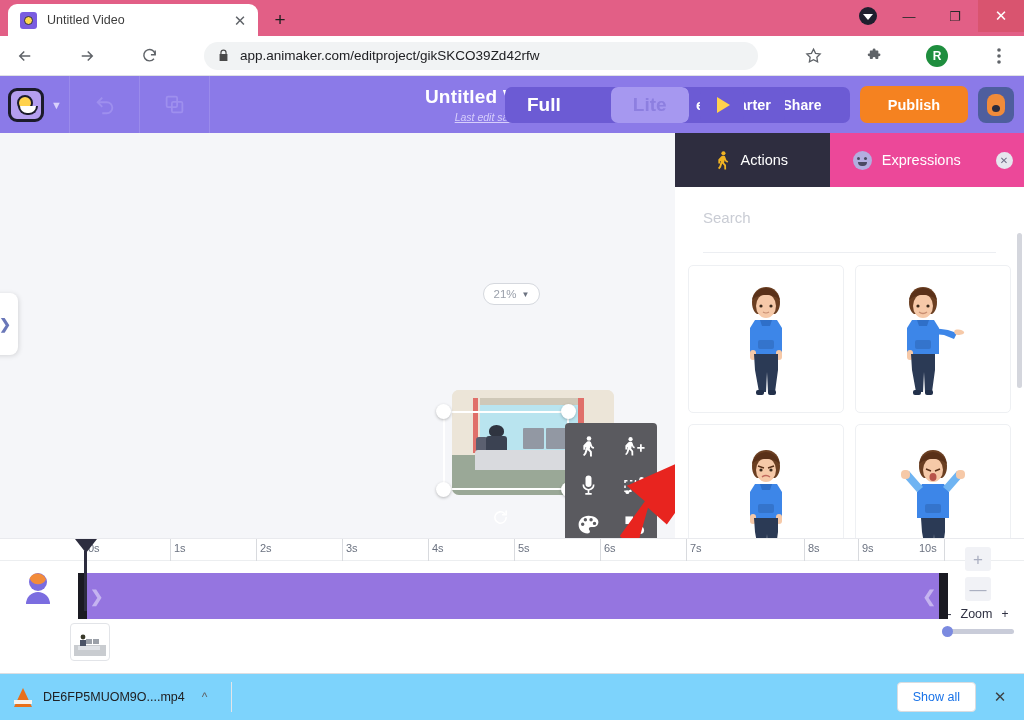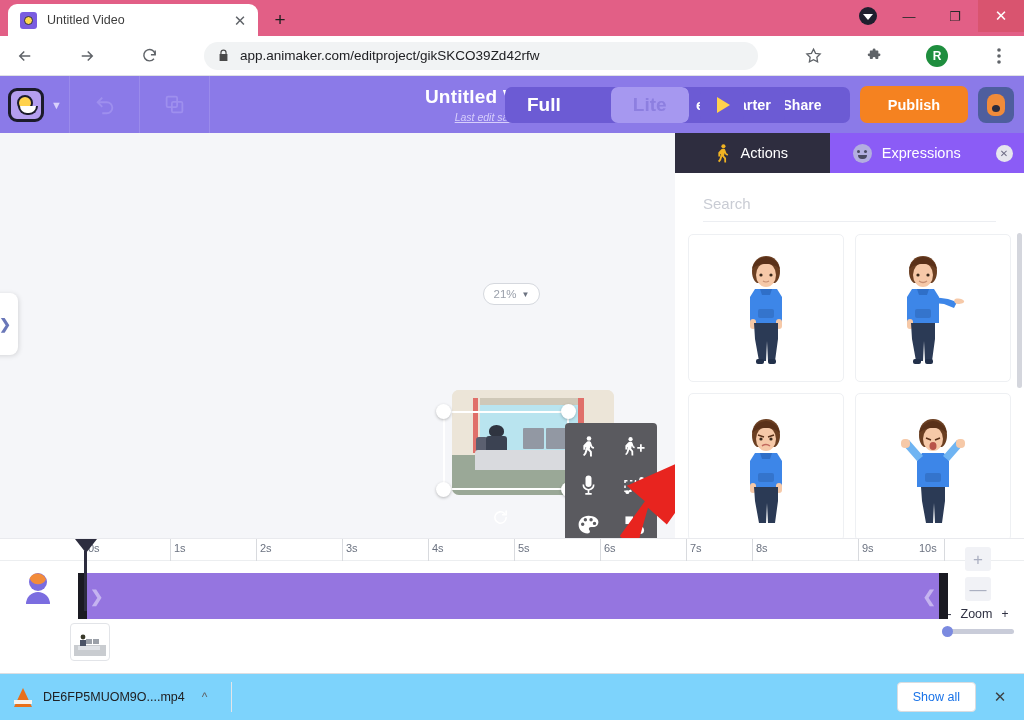--- a/index.html
+++ b/index.html
@@ -270,21 +270,21 @@
   }
   .ctx-item {
     width: 46px; height: 39px;
     display: flex; align-items: center; justify-content: center;
     color: #ffffff;
   }
   .red-arrow { position: absolute; left: 620px; top: 300px; z-index: 7; pointer-events: none; }
 
   
   .right-panel { width: 349px; background: #ffffff; position: relative; }
-  .rp-tabs { height: 40px; display: flex; background: #8b5cf6; }
+  .rp-tabs { height: 54px; display: flex; background: #ec4899; }
   .rp-tab {
     flex: 1; display: flex; align-items: center; justify-content: center; gap: 10px;
     color: #ffffff; font-size: 14.5px;
   }
   .rp-tab.active { background: #2e2d3f; }
   .walk-icon-sm { color: #f0b323; display: flex; }
   .smiley {
     width: 19px; height: 19px; border-radius: 50%; background: #b3aee0;
     position: relative; flex: none;
   }
@@ -299,21 +299,21 @@
   }
   .rp-close {
     width: 40px; display: flex; align-items: center; justify-content: center;
   }
   .rp-close-circ {
     width: 17px; height: 17px; border-radius: 50%; background: #e6e6ee;
     color: #6d6c85; font-size: 10px;
     display: flex; align-items: center; justify-content: center;
   }
   .rp-search {
-    margin: 22px 28px 0 28px; padding-bottom: 9px;
+    margin: 22px 28px 0 28px; padding-bottom: 26px;
     border-bottom: 1px solid #eceef2;
     font-size: 15px; color: #c9ccd4;
   }
   .rp-grid {
     display: grid; grid-template-columns: 1fr 1fr; gap: 11px;
     padding: 12px 13px 0 13px;
   }
   .char-card {
     height: 148px; background: #ffffff; border: 1px solid #eef0f3; border-radius: 5px;
     display: flex; align-items: center; justify-content: center; position: relative;
@@ -711,21 +711,21 @@
 <div class="timeline">
   <div class="ruler">
     <div class="tick" style="left:84px">0s</div>
     <div class="tick" style="left:170px">1s</div>
     <div class="tick" style="left:256px">2s</div>
     <div class="tick" style="left:342px">3s</div>
     <div class="tick" style="left:428px">4s</div>
     <div class="tick" style="left:514px">5s</div>
     <div class="tick" style="left:600px">6s</div>
     <div class="tick" style="left:686px">7s</div>
-    <div class="tick" style="left:752px">8s</div>
+    <div class="tick" style="left:804px">8s</div>
     <div class="tick" style="left:858px">9s</div>
     <div class="tick" style="left:916px;border-left:none;">10s</div>
     <div class="tick" style="left:944px;width:1px;padding:0;"></div>
   </div>
 
   <div class="playhead-tri"></div>
   <div class="playhead-line"></div>
 
   <div class="track-row">
     <div class="track-avatar">

